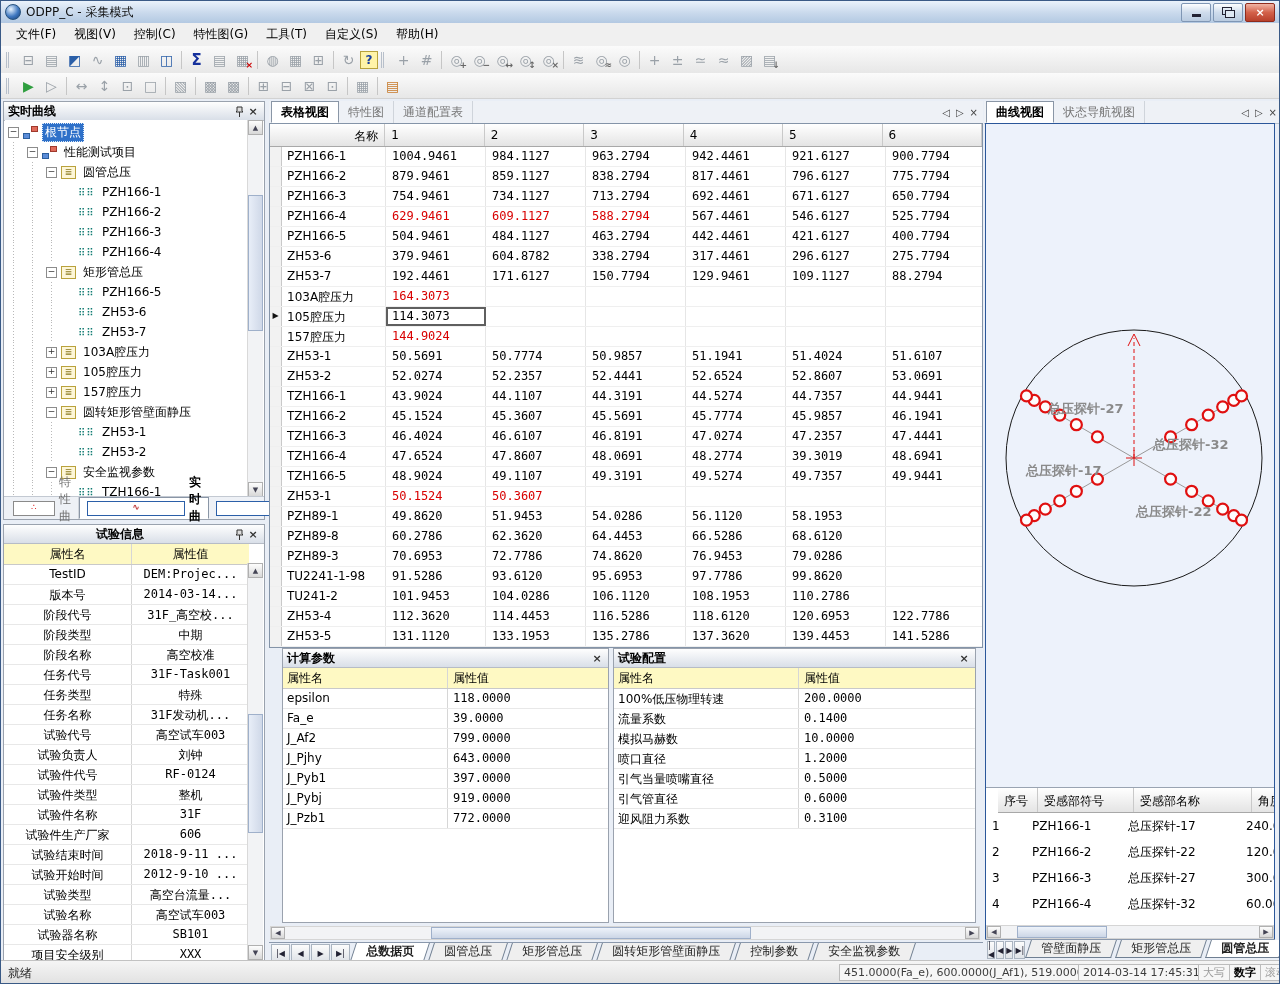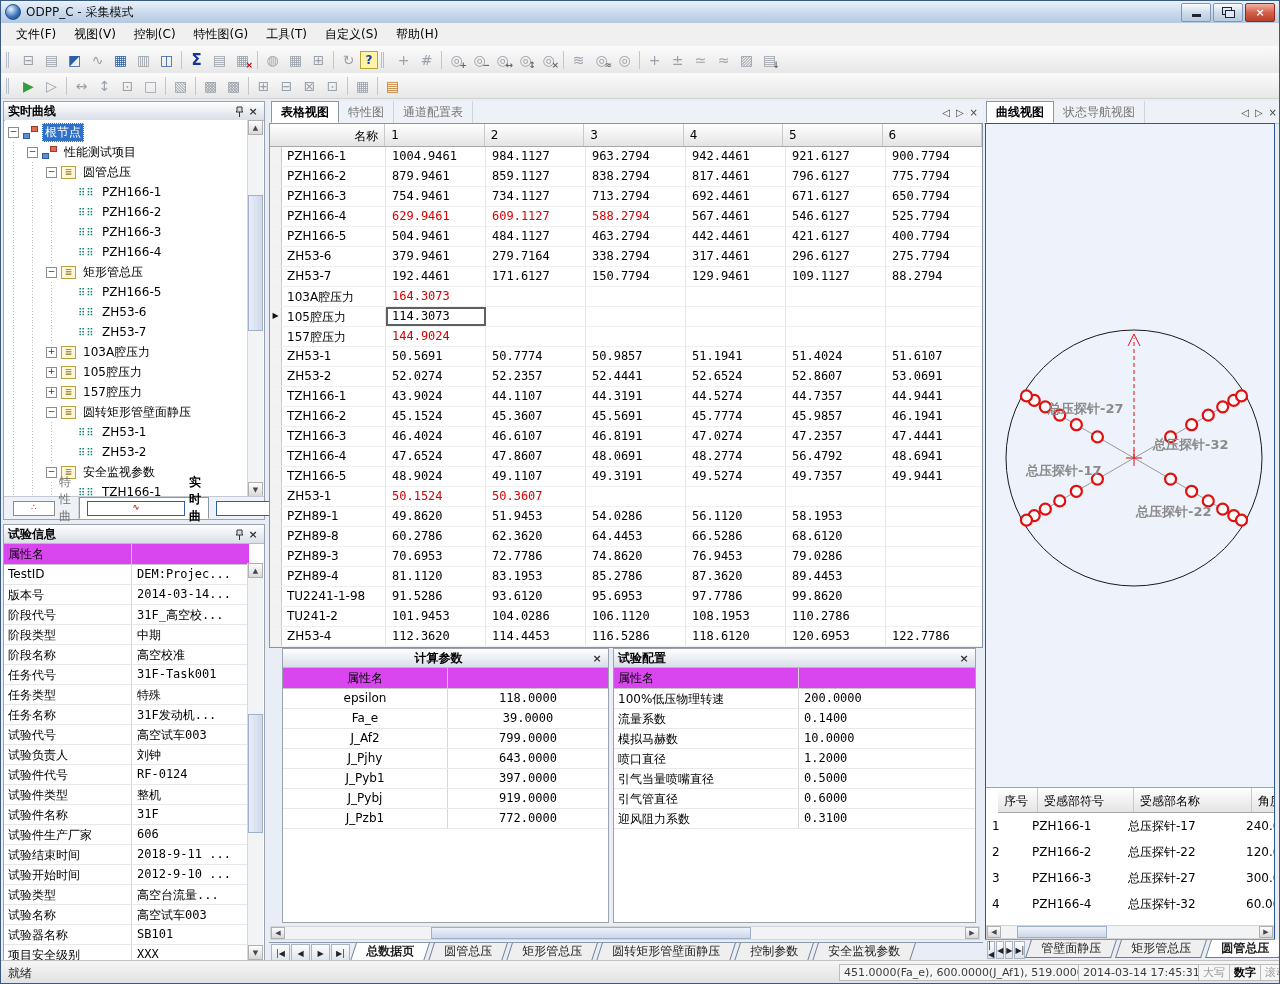--- a/index.html
+++ b/index.html
@@ -60,21 +60,21 @@
   .tlabel{padding:1px 3px;}
   .titem.sel .tlabel{background:#2f71c9;color:#fff;outline:1px dotted #dce9f8;outline-offset:-1px;}
   
   .ltabs{position:absolute;left:0;right:0;bottom:0;height:22px;background:#eef1f6;border-top:1px solid #c3c9d2;
     display:flex;align-items:stretch;padding-left:2px;}
   .ltab{display:flex;align-items:center;gap:4px;padding:0 7px;color:#6f6f6f;border-right:1px solid #cfd4db;}
   .ltab.on{background:#fff;border:1px solid #8a96a6;border-bottom:1px solid #fff;color:#000;font-weight:bold;}
   .ltico{width:15px;height:13px;border:1px solid #8a8a8a;background:#fff;font-size:9px;line-height:11px;text-align:center;}
   .ltico.c0{color:#d22;} .ltico.c1{color:#b33;border-color:#2b5fa8;} .ltico.c2{color:#2b5fa8;border-color:#2b5fa8;}
   
-  .phead{display:flex;height:20px;background:#d946ef;border-bottom:1px solid #c9c9c9;flex-direction:column;}
+  .phead{display:flex;height:20px;background:#fef9c3;border-bottom:1px solid #c9c9c9;}
   .phead .pn,.phead .pv{font-family:"DejaVu Sans",sans-serif;}
   .prow{display:flex;height:19px;border-bottom:1px solid #e8e8e8;}
   .pn{width:128px;flex:0 0 auto;padding:2px 4px;border-right:1px solid #d6d6d6;white-space:nowrap;overflow:hidden;box-sizing:border-box;}
   .pv{flex:1;padding:2px 5px;white-space:nowrap;overflow:hidden;font-family:"DejaVu Sans Mono",monospace;}
   .calc .pn{width:165px;} .cfg .pn{width:185px;}
   .prow.sel .pn{background:#e2e2e2;}
   
   .vsb{position:absolute;top:18px;right:1px;bottom:22px;width:15px;background:#f2f3f5;border-left:1px solid #d9d9d9;}
   .vsb .sb{position:absolute;left:0;width:15px;height:15px;background:linear-gradient(#fdfdfd,#d8d8d8);
     border:1px solid #b0b0b0;font-size:7px;color:#445;display:flex;align-items:center;justify-content:center;box-sizing:border-box;}
@@ -394,21 +394,21 @@
           <span class="ltico c1">∿</span>
           <span>实时曲线</span>
         </span>
         <span class="ltab">
           <span class="ltico c2">▦</span>
           <span>实时表格</span>
         </span>
       </div>
   </div>
 
-  <div class="panel info" style="left:2px;top:523px;width:262px;height:438px;">
+  <div class="panel info" style="left:2px;top:523px;width:262px;height:438px;text-align:center;">
     <div class="ptitle">
       <span class="pt">试验信息</span>
       <span class="pbtn">
           <svg width="9" height="11" viewBox="0 0 9 11">
             <path d="M2 1h5v4l1 1H1l1-1zM4.5 6v5" stroke="#333" fill="#ddd" stroke-width="1"></path>
           </svg>
         </span>
       <span class="pbtn">×</span>
     </div>
     <div class="phead" style="margin-right:15px;">
@@ -576,21 +576,21 @@
           <div class="vc">484.1127</div>
           <div class="vc">463.2794</div>
           <div class="vc">442.4461</div>
           <div class="vc">421.6127</div>
           <div class="vc">400.7794</div>
         </div>
         <div class="mtr">
           <div class="gut"></div>
           <div class="nc">ZH53-6</div>
           <div class="vc">379.9461</div>
-          <div class="vc">279.7164</div>
+          <div class="vc">604.8782</div>
           <div class="vc">338.2794</div>
           <div class="vc">317.4461</div>
           <div class="vc">296.6127</div>
           <div class="vc">275.7794</div>
         </div>
         <div class="mtr">
           <div class="gut"></div>
           <div class="nc">ZH53-7</div>
           <div class="vc">192.4461</div>
           <div class="vc">171.6127</div>
@@ -679,21 +679,21 @@
           <div class="vc">47.2357</div>
           <div class="vc">47.4441</div>
         </div>
         <div class="mtr">
           <div class="gut"></div>
           <div class="nc">TZH166-4</div>
           <div class="vc">47.6524</div>
           <div class="vc">47.8607</div>
           <div class="vc">48.0691</div>
           <div class="vc">48.2774</div>
-          <div class="vc">56.4792</div>
+          <div class="vc">39.3019</div>
           <div class="vc">48.6941</div>
         </div>
         <div class="mtr">
           <div class="gut"></div>
           <div class="nc">TZH166-5</div>
           <div class="vc">48.9024</div>
           <div class="vc">49.1107</div>
           <div class="vc">49.3191</div>
           <div class="vc">49.5274</div>
           <div class="vc">49.7357</div>
@@ -734,30 +734,20 @@
           <div class="nc">PZH89-3</div>
           <div class="vc">70.6953</div>
           <div class="vc">72.7786</div>
           <div class="vc">74.8620</div>
           <div class="vc">76.9453</div>
           <div class="vc">79.0286</div>
           <div class="vc"></div>
         </div>
         <div class="mtr">
           <div class="gut"></div>
-          <div class="nc">PZH89-4</div>
-          <div class="vc">81.1120</div>
-          <div class="vc">83.1953</div>
-          <div class="vc">85.2786</div>
-          <div class="vc">87.3620</div>
-          <div class="vc">89.4453</div>
-          <div class="vc"></div>
-        </div>
-        <div class="mtr">
-          <div class="gut"></div>
           <div class="nc">TU2241-1-98</div>
           <div class="vc">91.5286</div>
           <div class="vc">93.6120</div>
           <div class="vc">95.6953</div>
           <div class="vc">97.7786</div>
           <div class="vc">99.8620</div>
           <div class="vc"></div>
         </div>
         <div class="mtr">
           <div class="gut"></div>
@@ -785,21 +775,21 @@
           <div class="vc">131.1120</div>
           <div class="vc">133.1953</div>
           <div class="vc">135.2786</div>
           <div class="vc">137.3620</div>
           <div class="vc">139.4453</div>
           <div class="vc">141.5286</div>
         </div>
       </div>
   </div>
 
-  <div class="panel calc" style="left:281px;top:647px;width:327px;height:275px;text-align:center;">
+  <div class="panel calc" style="left:281px;top:647px;width:327px;height:275px;">
     <div class="ptitle">
       <span class="pt">计算参数</span>
       <span class="pbtn">×</span>
     </div>
     <div class="phead">
       <div class="pn">属性名</div>
       <div class="pv">属性值</div>
     </div>
     <div id="calcrows">
         <div class="prow">

